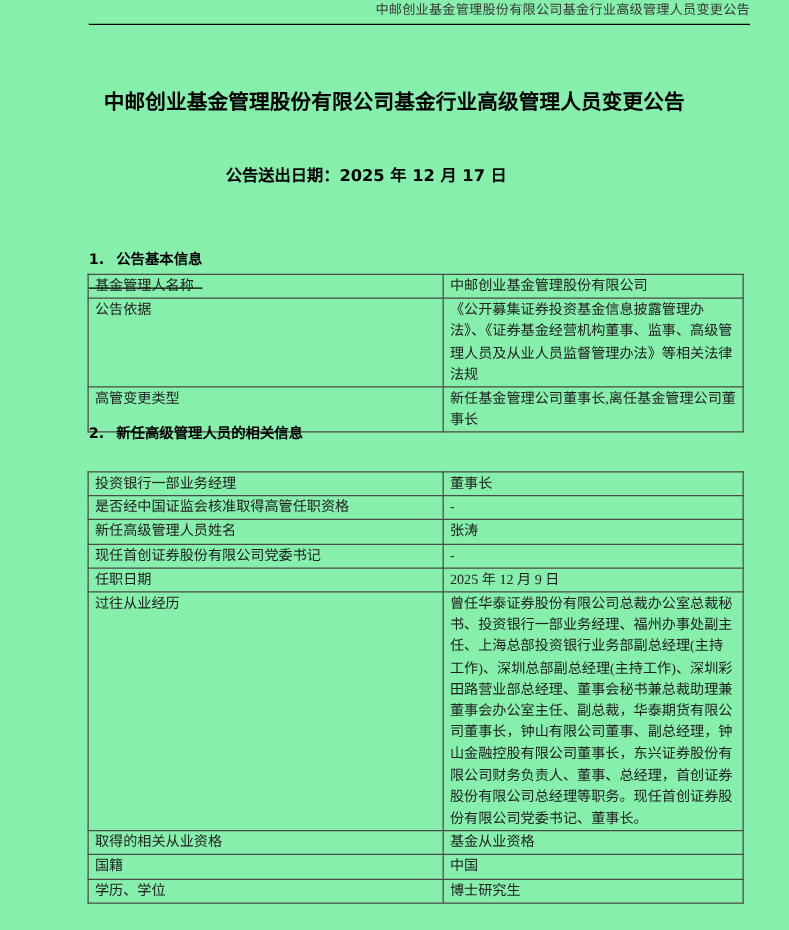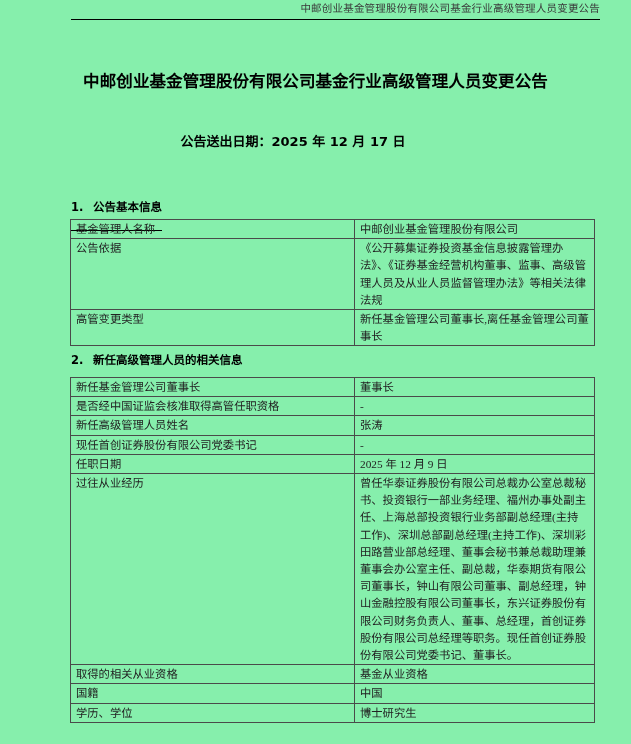--- a/index.html
+++ b/index.html
@@ -96,21 +96,21 @@
   }
   .section-heading .sec-num {
     display: inline-block;
     min-width: 22px;
   }
   .section-heading.underlined {
     border-bottom: 1.4px solid #000000;
     padding-bottom: 15px;
   }
   #heading-1 { top: 199px; }
-  #heading-2 { top: 352px; }
+  #heading-2 { top: 338px; }
 
   
   table.info-table {
     position: absolute;
     left: 70px;
     width: 502px;
     border-collapse: collapse;
     table-layout: fixed;
     font-size: 11.3px;
     line-height: 17.2px;
@@ -168,21 +168,21 @@
     </tbody>
   </table>
 
   <div class="section-heading" id="heading-2">
     <span class="sec-num">2.</span><span>新任高级管理人员的相关信息</span>
   </div>
 
   <table class="info-table" id="table-2">
     <tbody>
       <tr>
-        <td class="label">新任基金管理公司董事长</td>
+        <td class="label">投资银行一部业务经理</td>
         <td class="value">董事长</td>
       </tr>
       <tr>
         <td class="label">是否经中国证监会核准取得高管任职资格</td>
         <td class="value">-</td>
       </tr>
       <tr>
         <td class="label">新任高级管理人员姓名</td>
         <td class="value">张涛</td>
       </tr>

